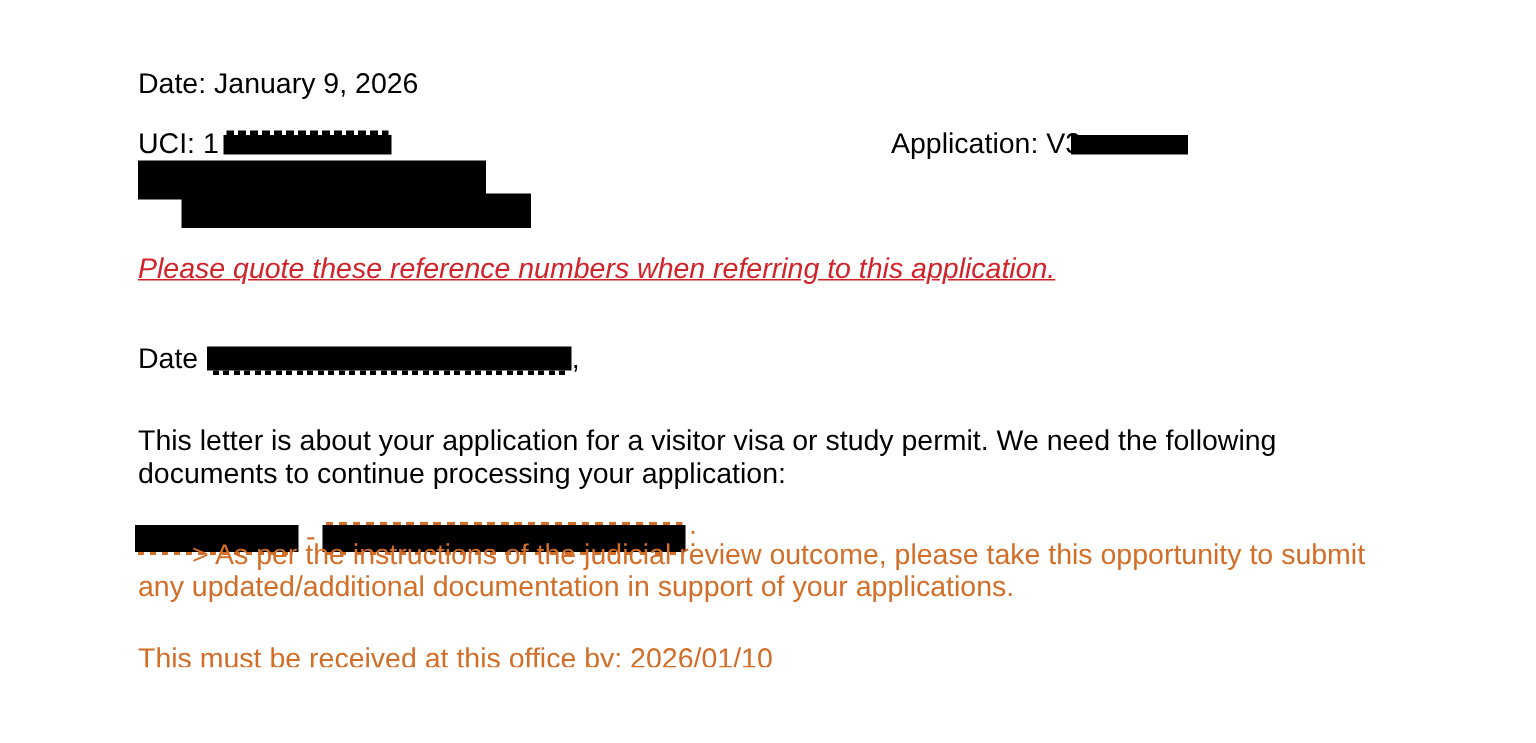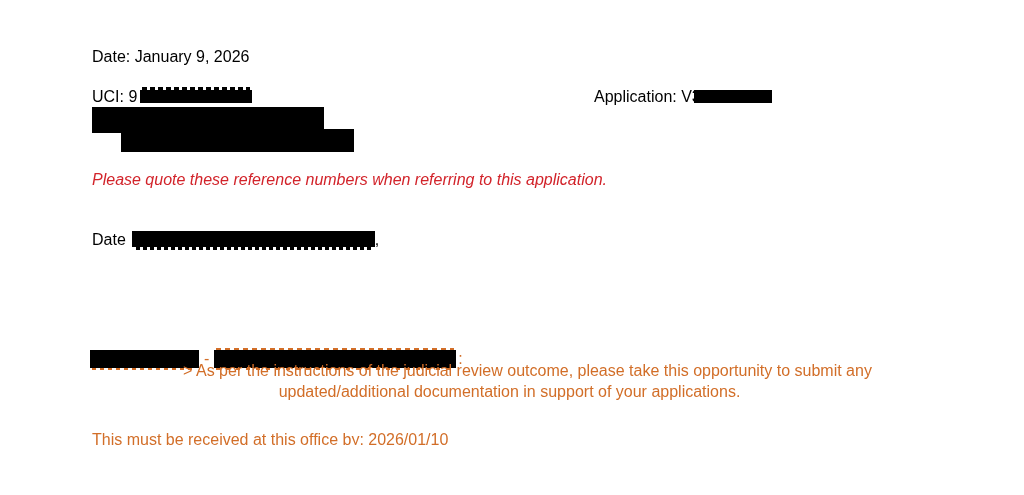--- a/index.html
+++ b/index.html
@@ -2,24 +2,23 @@
 <html><head>
 <meta charset="utf-8">
 <style>
   html, body { margin: 0; padding: 0; background: #ffffff; }
   .page {
     position: relative;
     width: 1024px;
     height: 445px;
     background: #ffffff;
     font-family: "Liberation Sans", sans-serif;
-    font-size: 16px;
+    font-size: 19px;
     color: #000000;
     overflow: hidden;
-    text-align: center;
   }
   .line { position: absolute; line-height: 22px; white-space: nowrap; }
 
   
   .redact {
     display: inline-block;
     background: #000000;
     position: relative;
   }
   .bar-addr1 { position: absolute; left: 92px;  top: 107px; width: 232px; height: 26px; background:#000; }
@@ -49,20 +48,21 @@
     background: repeating-linear-gradient(90deg, #d26e28 0 5px, transparent 5px 9px);
   }
   .bar-item2::after {
     content:""; position:absolute; bottom:-2px; left:2px; right:2px; height:2px;
     background: repeating-linear-gradient(90deg, #d26e28 0 4px, transparent 4px 10px);
   }
 
   .red-note {
     color: #d2232a;
     font-style: italic;
+    text-decoration: underline;
   }
   .orange { color: #d26e28; }
 
   .para {
     position: absolute;
     line-height: 22px;
     white-space: normal;
   }
   .body-para { left: 92px; top: 284px; width: 830px; }
   .instruction { left: 92px; top: 360px; width: 835px; line-height: 21px; text-indent: 36px; }
@@ -70,36 +70,37 @@
   .colon { color: #d26e28; padding-left: 2px; }
 </style>
 </head>
 <body>
 
 <div class="page">
 
   <div class="line" style="left:92px; top:46px;">Date: January 9, 2026</div>
 
   <div class="line" style="left:92px; top:86px;">
-    <span>UCI: 9</span><span class="redact bar-uci"></span>
+    <span>UCI: 1</span><span class="redact bar-uci"></span>
   </div>
 
   <div class="line" style="left:594px; top:86px;">
     <span>Application: V3</span><span class="redact bar-app"></span>
   </div>
 
   <div class="bar-addr1"></div>
   <div class="bar-addr2"></div>
 
   <div class="line red-note" style="left:92px; top:169px;">Please quote these reference numbers when referring to this application.</div>
 
   <div class="line" style="left:92px; top:229px;">
     <span>Date</span><span class="redact bar-name"></span><span>,</span>
   </div>
 
+  <div class="para body-para">This letter is about your application for a visitor visa or study permit. We need the following documents to continue processing your application:</div>
 
   <div class="line" style="left:90px; top:350px; line-height:18px;">
     <span class="redact bar-item1"></span><span class="sep">-</span><span class="redact bar-item2"></span><span class="colon">:</span>
   </div>
 
   <div class="para instruction orange">&gt; As per the instructions of the judicial review outcome, please take this opportunity to submit any updated/additional documentation in support of your applications.</div>
 
   <div class="line orange" style="left:92px; top:429px;">This must be received at this office by: 2026/01/10</div>
 
 </div>

